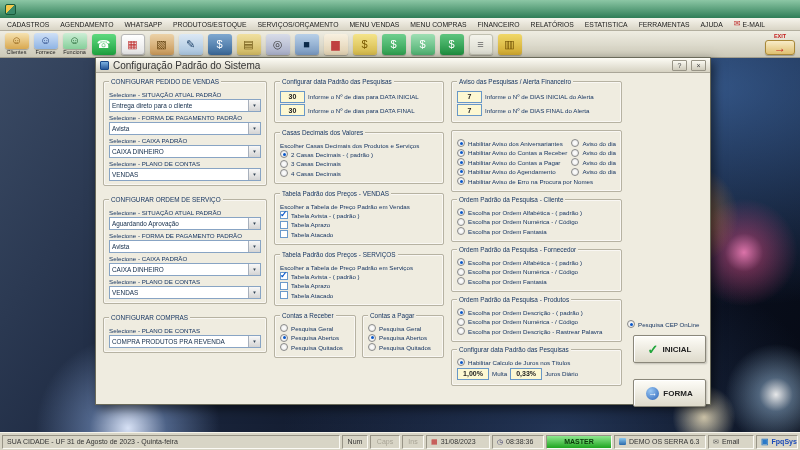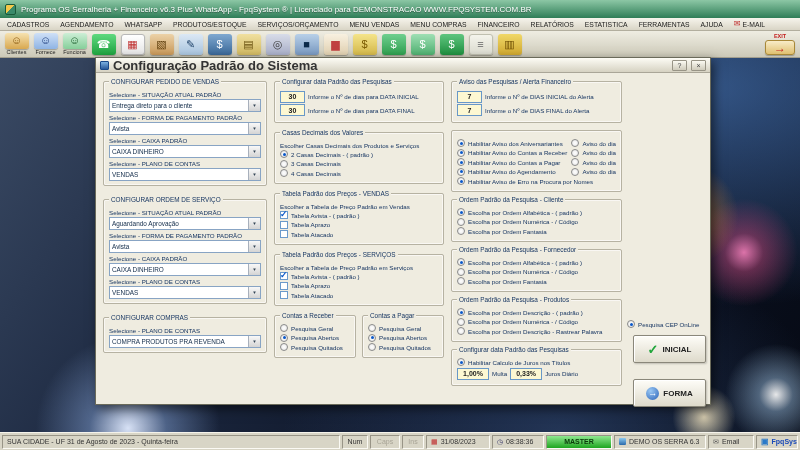--- a/index.html
+++ b/index.html
@@ -51,21 +51,21 @@
  radial-gradient(circle at 88% 96%, rgba(255,240,200,.8) 0, transparent 4%),
  radial-gradient(circle at 16% 99%, rgba(225,235,255,.95) 0, rgba(130,160,210,.5) 5%, transparent 12%),
  radial-gradient(ellipse at 88% 8%, rgba(90,150,230,.5) 0, transparent 45%),
  radial-gradient(ellipse at 70% 100%, rgba(60,90,140,.5) 0, transparent 35%),
  linear-gradient(125deg,#3a4a64 0%,#1c2840 35%,#0a1020 75%,#060a14 100%)}
 
 
 .dialog{position:absolute;left:95px;top:57px;width:616px;height:348px;background:#efece0;border:1px solid #6a6a5a;box-shadow:3px 4px 10px rgba(0,0,0,.55)}
 .dtitle{height:15px;background:linear-gradient(#fdfcf5,#d6d2c2);border-bottom:1px solid #aaa698;display:flex;align-items:center;padding:0 4px;gap:4px}
 .dicon{width:9px;height:9px;background:linear-gradient(#7ab0e0,#2a5a9a);border:1px solid #1a4a8a;border-radius:1px}
-.dtext{flex:1;font-size:13px;font-weight:bold;color:#333}
+.dtext{flex:1;font-size:10px;font-weight:normal;color:#333}
 .dbtn{width:15px;height:11px;background:linear-gradient(#fbfaf2,#cfcbbb);border:1px solid #989486;font-size:7px;display:flex;align-items:center;justify-content:center;color:#444;border-radius:1px}
 .dbody{position:relative;height:333px}
 .col{position:absolute;display:flex;flex-direction:column}
 .col1{left:7px;top:8px;width:164px;gap:13px}
 .col2{left:178px;top:8px;width:170px;gap:9px}
 .col3{left:355px;top:8px;width:171px;gap:7px}
 .group{position:relative;border:1px solid #b6b2a2;border-radius:2px;padding:7px 5px 4px;box-shadow:inset 0 0 0 1px rgba(255,255,255,.6)}
 .glabel{position:absolute;top:-5px;left:5px;background:#efece0;padding:0 2px;font-size:6.4px;color:#10305e;white-space:nowrap;line-height:9px}
 .flabel{font-size:6.2px;color:#10305e;margin:2px 0 1px;white-space:nowrap}
 .combo{display:flex;height:13px;border:1px solid #88a4c4;background:#fff}
@@ -110,21 +110,20 @@
 .sb-master{width:66px}
 .sb-demo{width:92px}
 .sb-email{width:46px}
 .sb-brand{flex:1}
 </style>
 </head>
 <body>
 
 <div class="titlebar">
   <span class="appicon"></span>
-  <span>Programa OS Serralheria + Financeiro v6.3 Plus WhatsApp - FpqSystem ® | Licenciado para DEMONSTRACAO WWW.FPQSYSTEM.COM.BR</span>
 </div>
 
 <div class="menubar">
   <span class="menuitem">CADASTROS</span>
   <span class="menuitem">AGENDAMENTO</span>
   <span class="menuitem">WHATSAPP</span>
   <span class="menuitem">PRODUTOS/ESTOQUE</span>
   <span class="menuitem">SERVIÇOS/ORÇAMENTO</span>
   <span class="menuitem">MENU VENDAS</span>
   <span class="menuitem">MENU COMPRAS</span>

